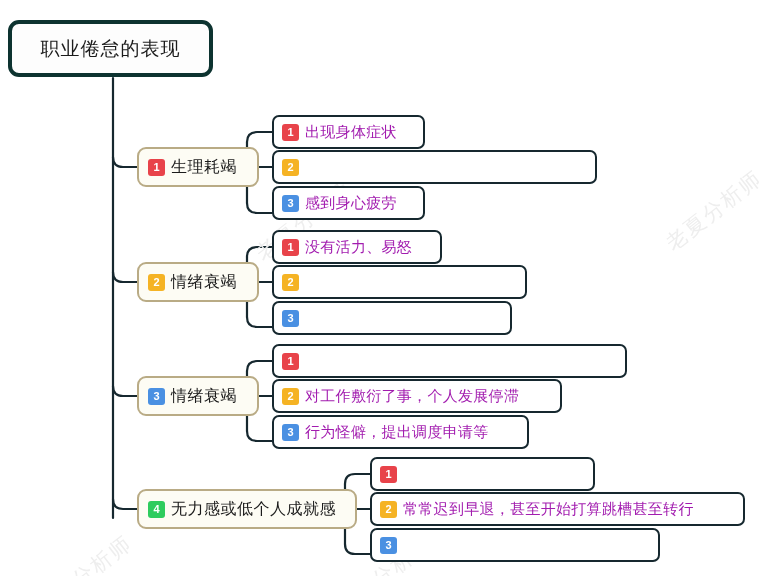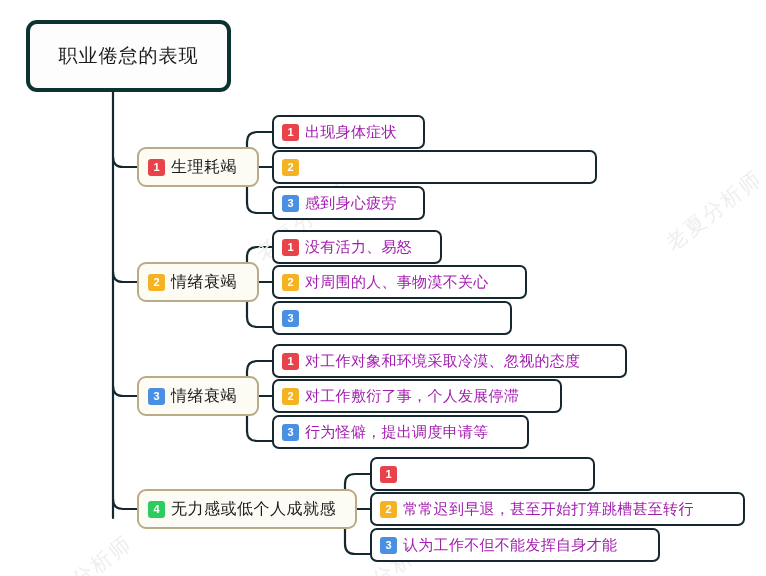--- a/index.html
+++ b/index.html
@@ -155,21 +155,21 @@
       <path d="M345,509 L370,509"></path>
       <path d="M345,544 q0,10 10,10 L370,554"></path>
     </g>
   </svg>
 
   <div class="watermark wm-a">老夏分析师</div>
   <div class="watermark wm-b">老夏分析师</div>
   <div class="watermark wm-c">老夏分析师</div>
   <div class="watermark wm-d">老夏分析师</div>
 
-  <div class="node node-root" style="left:26px; top:20px; width:205px; height:72px;">
+  <div class="node node-root" style="left:8px; top:20px; width:205px; height:57px;">
     <span class="node-text">职业倦怠的表现</span>
   </div>
 
   <div class="node node-l2" style="left:137px; top:147px; width:122px; height:40px;">
     <span class="badge badge-1">1</span>
     <span class="node-text">生理耗竭</span>
   </div>
 
   <div class="node node-l3" style="left:272px; top:115px; width:153px; height:34px;">
     <span class="badge badge-1">1</span>
@@ -190,35 +190,33 @@
     <span class="node-text">情绪衰竭</span>
   </div>
 
   <div class="node node-l3" style="left:272px; top:230px; width:170px; height:34px;">
     <span class="badge badge-1">1</span>
     <span class="node-text">没有活力、易怒</span>
   </div>
 
   <div class="node node-l3" style="left:272px; top:265px; width:255px; height:34px;">
     <span class="badge badge-2">2</span>
-    <span class="node-text">对周围的人、事物漠不关心</span>
   </div>
 
   <div class="node node-l3" style="left:272px; top:301px; width:240px; height:34px;">
     <span class="badge badge-3">3</span>
   </div>
 
   <div class="node node-l2" style="left:137px; top:376px; width:122px; height:40px;">
     <span class="badge badge-3">3</span>
     <span class="node-text">情绪衰竭</span>
   </div>
 
   <div class="node node-l3" style="left:272px; top:344px; width:355px; height:34px;">
     <span class="badge badge-1">1</span>
-    <span class="node-text">对工作对象和环境采取冷漠、忽视的态度</span>
   </div>
 
   <div class="node node-l3" style="left:272px; top:379px; width:290px; height:34px;">
     <span class="badge badge-2">2</span>
     <span class="node-text">对工作敷衍了事，个人发展停滞</span>
   </div>
 
   <div class="node node-l3" style="left:272px; top:415px; width:257px; height:34px;">
     <span class="badge badge-3">3</span>
     <span class="node-text">行为怪僻，提出调度申请等</span>
@@ -233,16 +231,15 @@
     <span class="badge badge-1">1</span>
   </div>
 
   <div class="node node-l3" style="left:370px; top:492px; width:375px; height:34px;">
     <span class="badge badge-2">2</span>
     <span class="node-text">常常迟到早退，甚至开始打算跳槽甚至转行</span>
   </div>
 
   <div class="node node-l3" style="left:370px; top:528px; width:290px; height:34px;">
     <span class="badge badge-3">3</span>
-    <span class="node-text">认为工作不但不能发挥自身才能</span>
   </div>
 
 </div>
 
 </body></html>

